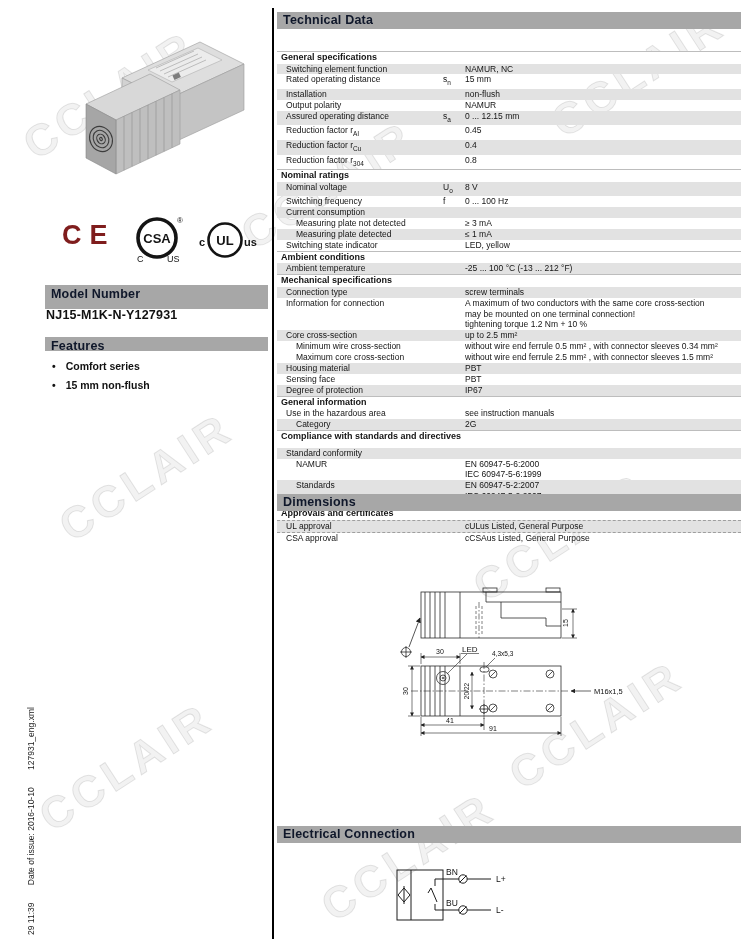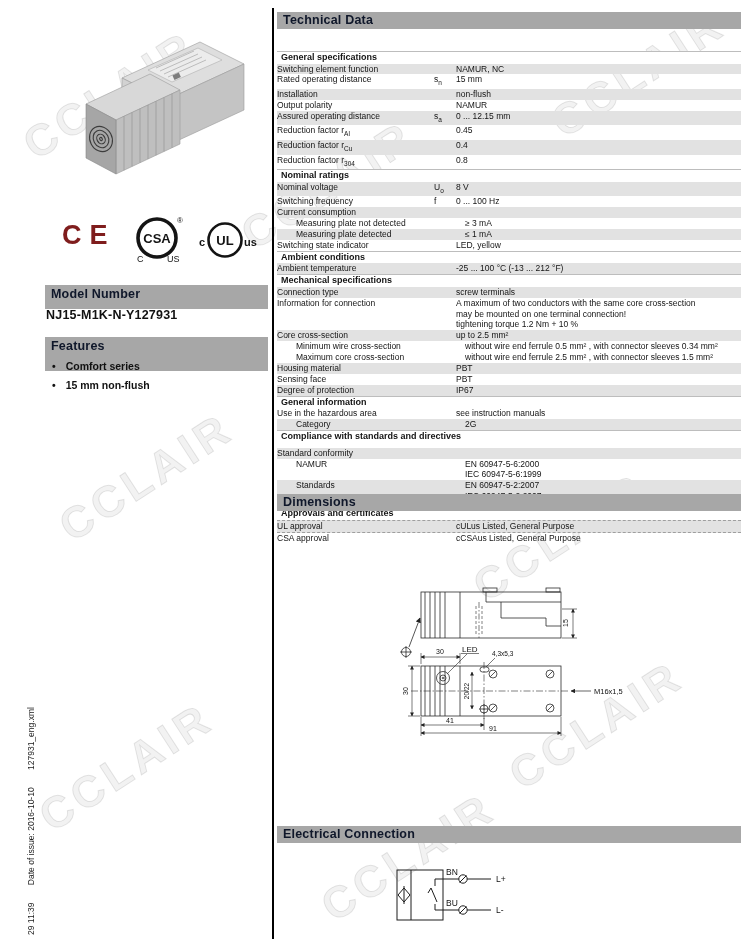--- a/index.html
+++ b/index.html
@@ -7,27 +7,27 @@
         font-family:"Liberation Sans",sans-serif;color:#111;}
   .divider{position:absolute;left:272px;top:8px;width:2px;height:931px;background:#000;}
 
   
   .bar{position:absolute;background:#a7a7a7;color:#0f172a;font-weight:bold;box-sizing:border-box;
        padding-left:6px;height:17px;line-height:17px;font-size:12.5px;letter-spacing:.2px;}
   #bar-technical{left:277px;top:12px;width:464px;}
   #bar-dimensions{left:277px;top:494px;width:464px;}
   #bar-electrical{left:277px;top:826px;width:464px;}
   #bar-model{left:45px;top:285px;width:223px;height:24px;line-height:18px;}
-  #bar-features{left:45px;top:337px;width:223px;height:34px;line-height:18px;}
+  #bar-features{left:45px;top:337px;width:223px;height:14px;line-height:18px;}
 
   
   #td-body{position:absolute;left:277px;top:31px;width:464px;font-size:8.5px;color:#141414;margin-top:20px;}
   .td-sec{font-weight:bold;font-size:9px;line-height:11.5px;border-top:1px solid #bdbdbd;
           padding-left:4px;background:#fff;}
-  .td-row{display:flex;line-height:10.9px;box-sizing:border-box;}
+  .td-row{display:flex;line-height:10.9px;padding-left:9px;box-sizing:border-box;}
   .td-row.ind2{padding-left:19px;}
   .td-label{flex:0 0 157px;}
   .ind2 .td-label{flex:0 0 147px;}
   .td-sym{flex:0 0 22px;}
   .td-val{flex:1;}
   .td-valline{line-height:10.9px;}
   .shaded{background:#e2e2e2;}
   .dotted{border-top:1px dashed #9f9f9f;border-bottom:1px dashed #9f9f9f;}
   .gap{margin-top:5px;}
   sub{font-size:6.5px;}

